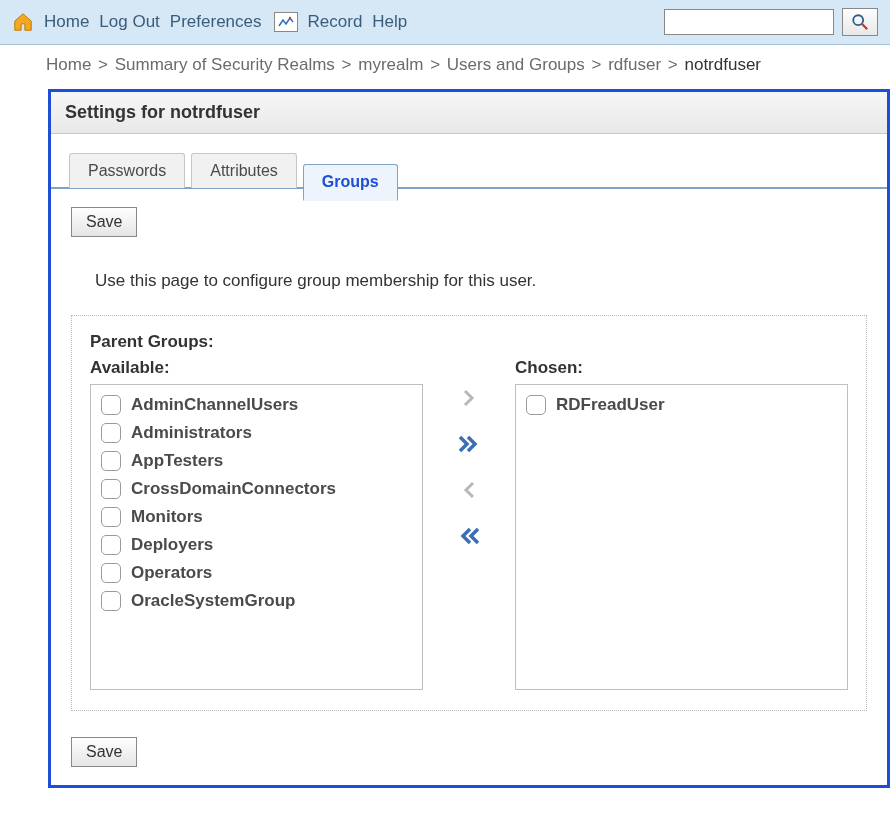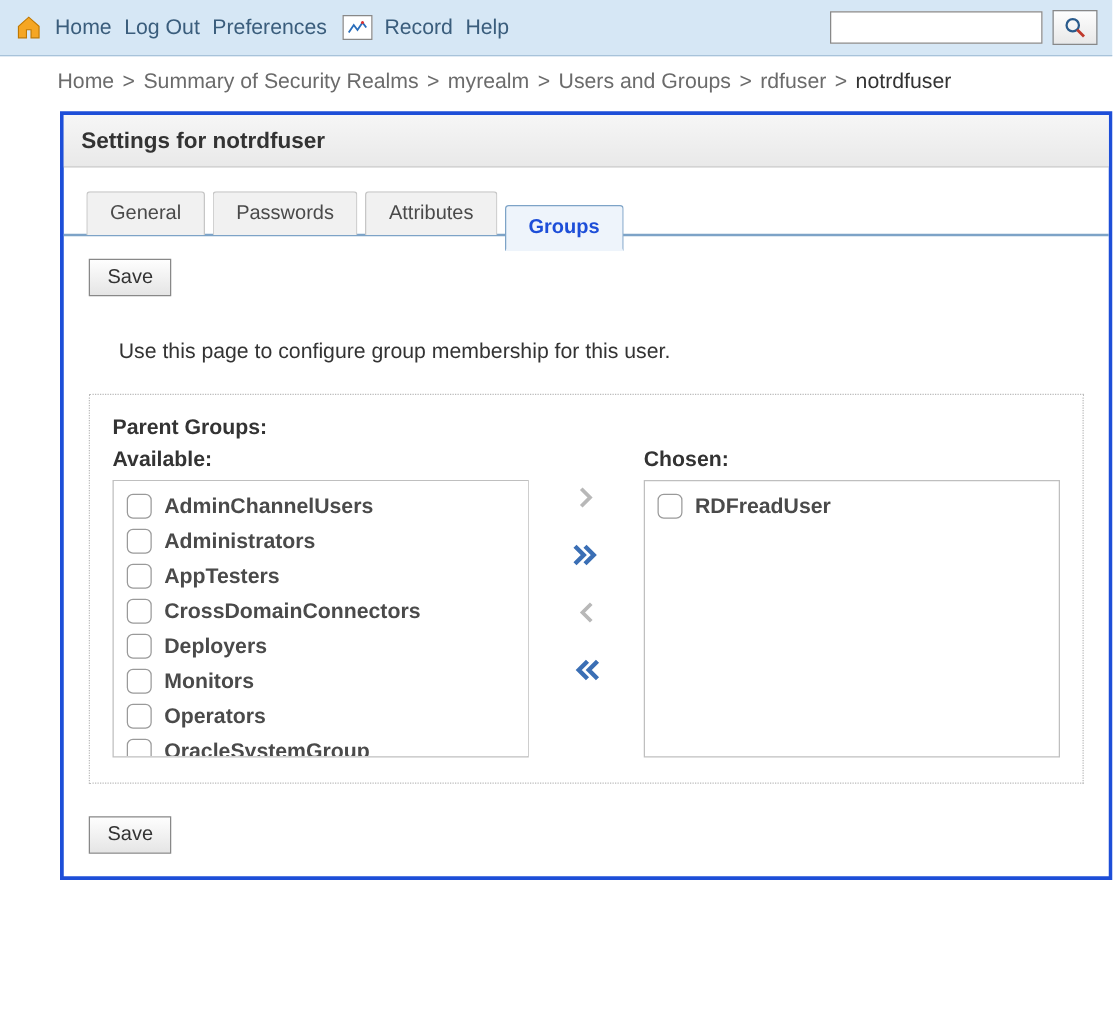--- a/index.html
+++ b/index.html
@@ -22,21 +22,21 @@
 .tab { border: 1px solid #c6c6c6; border-bottom: none; background: #f1f1f1; padding: 8px 18px; font-size: 16px; color: #4a4a4a; cursor: pointer; border-radius: 3px 3px 0 0; position: relative; top: 1px; }
 .tab.active { background: #eef4fb; border-color: #7da3c7; font-weight: bold; color: #1d4ed8; top: 12px; border-bottom: 2px solid #eef4fb; margin-bottom: -2px; }
 .content { padding: 18px 20px; }
 .save-btn { border: 1px solid #888; background: linear-gradient(#fefefe, #e5e5e5); padding: 5px 14px; font-size: 16px; color: #333; cursor: pointer; }
 .desc { margin: 34px 0 24px 24px; font-size: 17px; color: #333; }
 .groups-area { border: 1px dotted #bbb; padding: 16px 18px 20px 18px; margin-bottom: 26px; }
 .pg-label { font-size: 17px; font-weight: bold; color: #333; margin-bottom: 6px; }
 .shuttle { display: flex; align-items: flex-start; gap: 32px; }
 .col { flex: 1; }
 .col-label { font-size: 17px; font-weight: bold; color: #333; margin-bottom: 6px; }
-.listbox { border: 1px solid #bfbfbf; background: #fff; height: 222px; overflow-y: scroll; padding: 6px 0; }
+.listbox { border: 1px solid #bfbfbf; background: #fff; height: 306px; overflow-y: scroll; padding: 6px 0; }
 .listbox.chosen { overflow-y:auto; }
 .list-item { display: flex; align-items: center; gap: 10px; padding: 4px 10px; font-size: 17px; font-weight: bold; color: #4a4a4a; cursor: default; }
 .list-item .cb { width: 20px; height: 20px; border: 1.5px solid #9a9a9a; border-radius: 5px; background: #fff; flex-shrink: 0; cursor: pointer; }
 .shuttle-btns { display: flex; flex-direction: column; gap: 18px; padding-top: 26px; align-items: center; }
 .shuttle-btn { width: 28px; height: 28px; display: flex; align-items: center; justify-content: center; cursor: pointer; background: none; border: none; }
 </style>
 </head>
 <body>
 
 <div class="topbar">
@@ -73,21 +73,20 @@
   <span>myrealm</span><span class="sep"> &gt;</span>
   <span>Users and Groups</span><span class="sep"> &gt;</span>
   <span>rdfuser</span><span class="sep"> &gt;</span>
   <b>notrdfuser</b>
 </div>
 
 <div class="panel">
   <div class="panel-header">Settings for notrdfuser</div>
 
   <div class="tabrow">
-    <div class="tab">General</div>
     <div class="tab">Passwords</div>
     <div class="tab">Attributes</div>
     <div class="tab active">Groups</div>
   </div>
 
   <div class="content">
     <button class="save-btn">Save</button>
 
     <div class="desc">Use this page to configure group membership for this user.</div>
 
@@ -108,25 +107,25 @@
               <div class="list-item">
                 <span class="cb"></span>
                 <span>AppTesters</span>
               </div>
               <div class="list-item">
                 <span class="cb"></span>
                 <span>CrossDomainConnectors</span>
               </div>
               <div class="list-item">
                 <span class="cb"></span>
-                <span>Deployers</span>
+                <span>Monitors</span>
               </div>
               <div class="list-item">
                 <span class="cb"></span>
-                <span>Monitors</span>
+                <span>Deployers</span>
               </div>
               <div class="list-item">
                 <span class="cb"></span>
                 <span>Operators</span>
               </div>
               <div class="list-item">
                 <span class="cb"></span>
                 <span>OracleSystemGroup</span>
               </div>
             </div>

